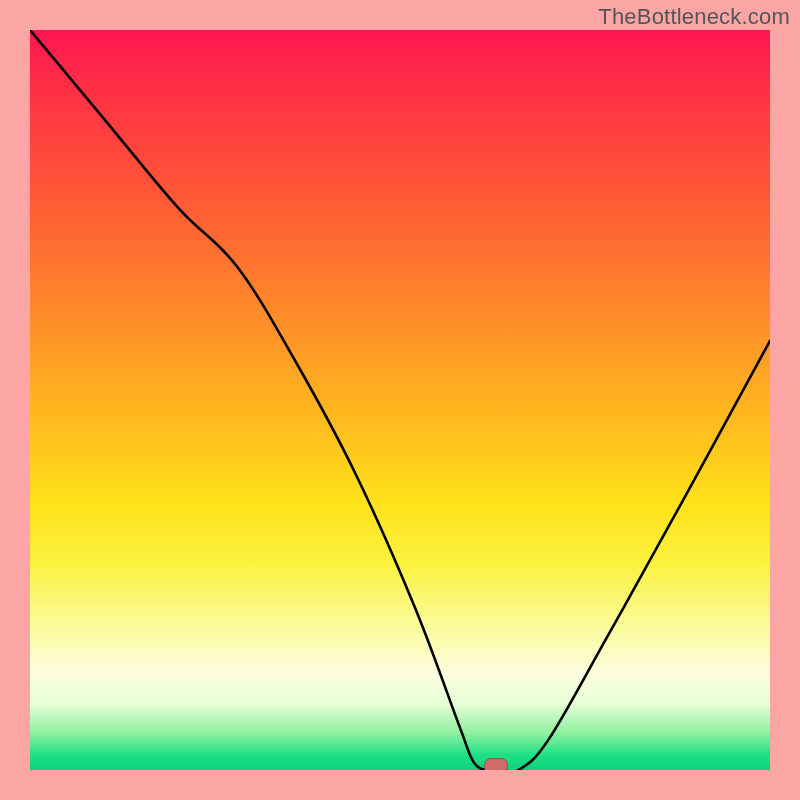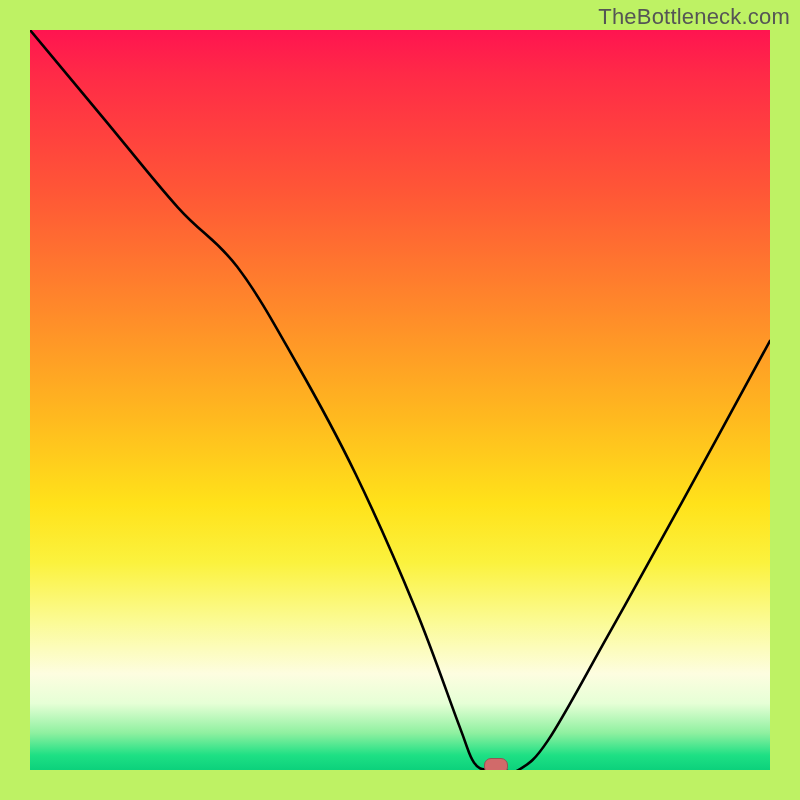--- a/index.html
+++ b/index.html
@@ -8,21 +8,21 @@
     width: 800px;
     height: 800px;
     background: #000;
     overflow: hidden;
     font-family: Arial, Helvetica, sans-serif;
   }
   .frame {
     position: relative;
     width: 800px;
     height: 800px;
-    background: #bef264;
+    background: #fca5a5;
   }
   .watermark {
     position: absolute;
     top: 4px;
     right: 10px;
     color: #555;
     font-size: 22px;
     font-weight: 500;
     letter-spacing: 0.2px;
     z-index: 50;

